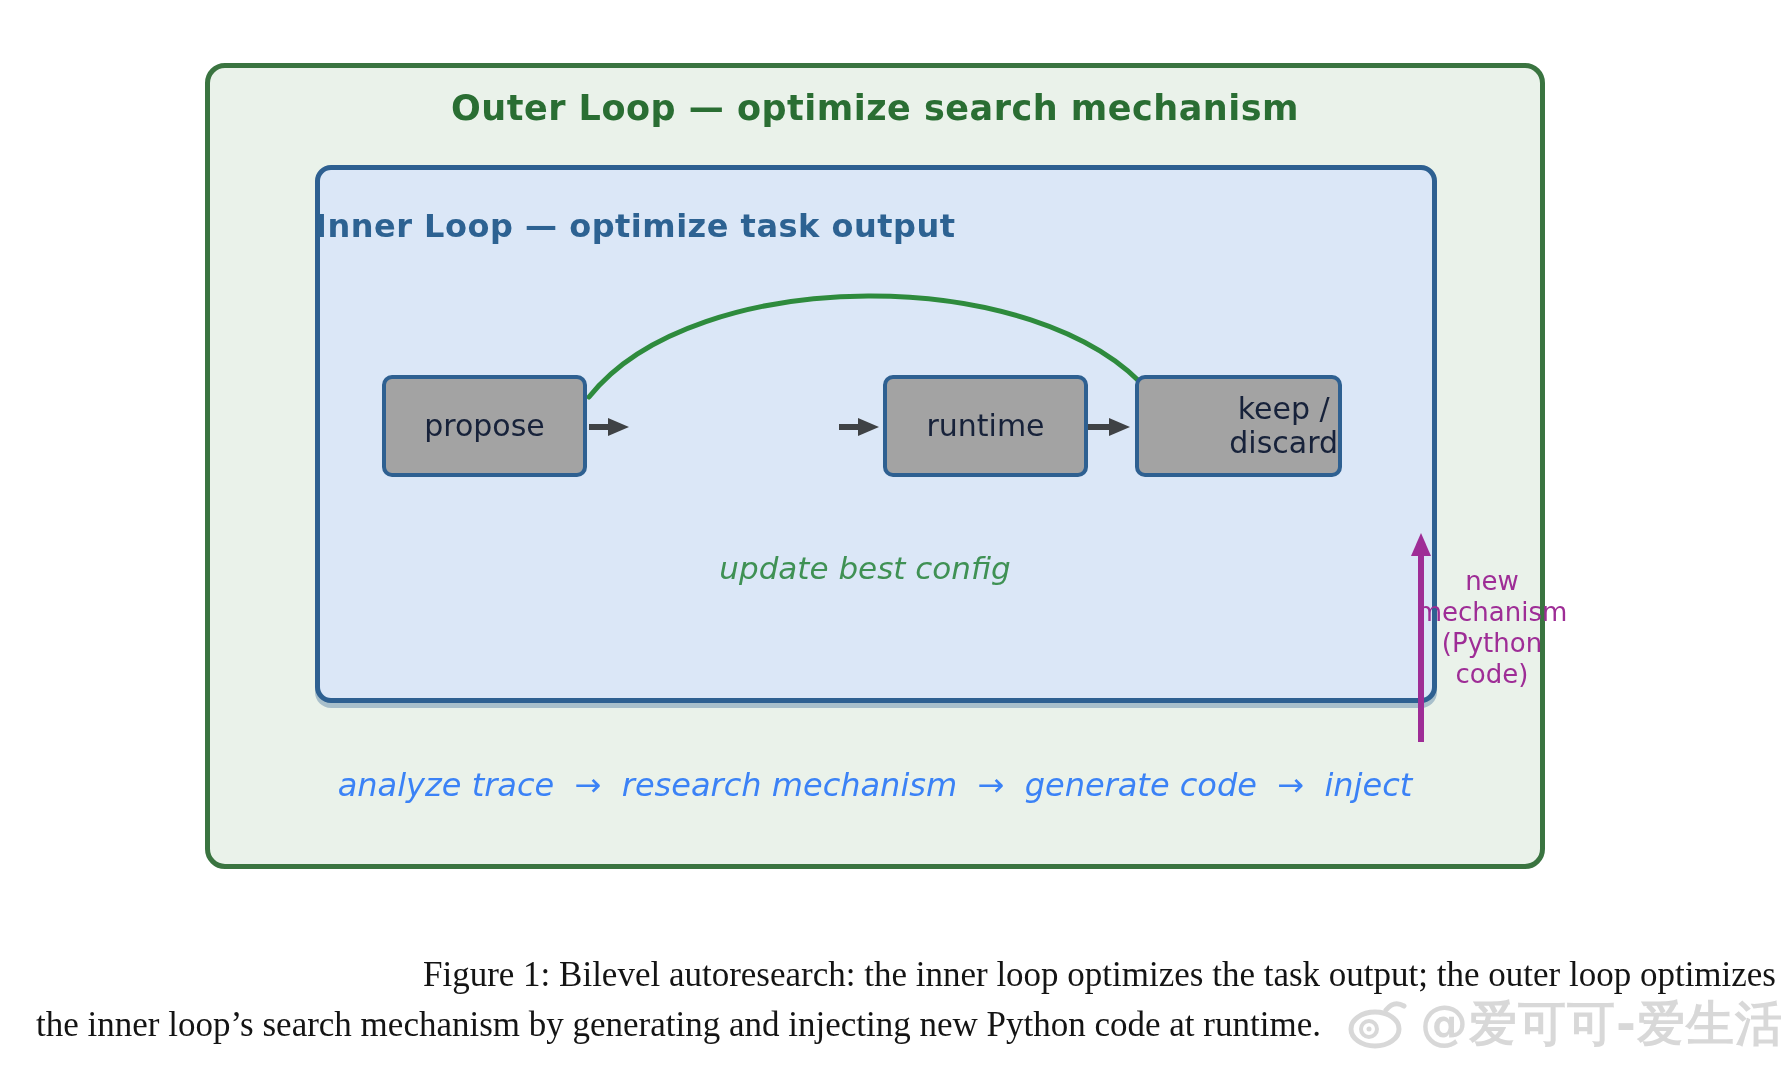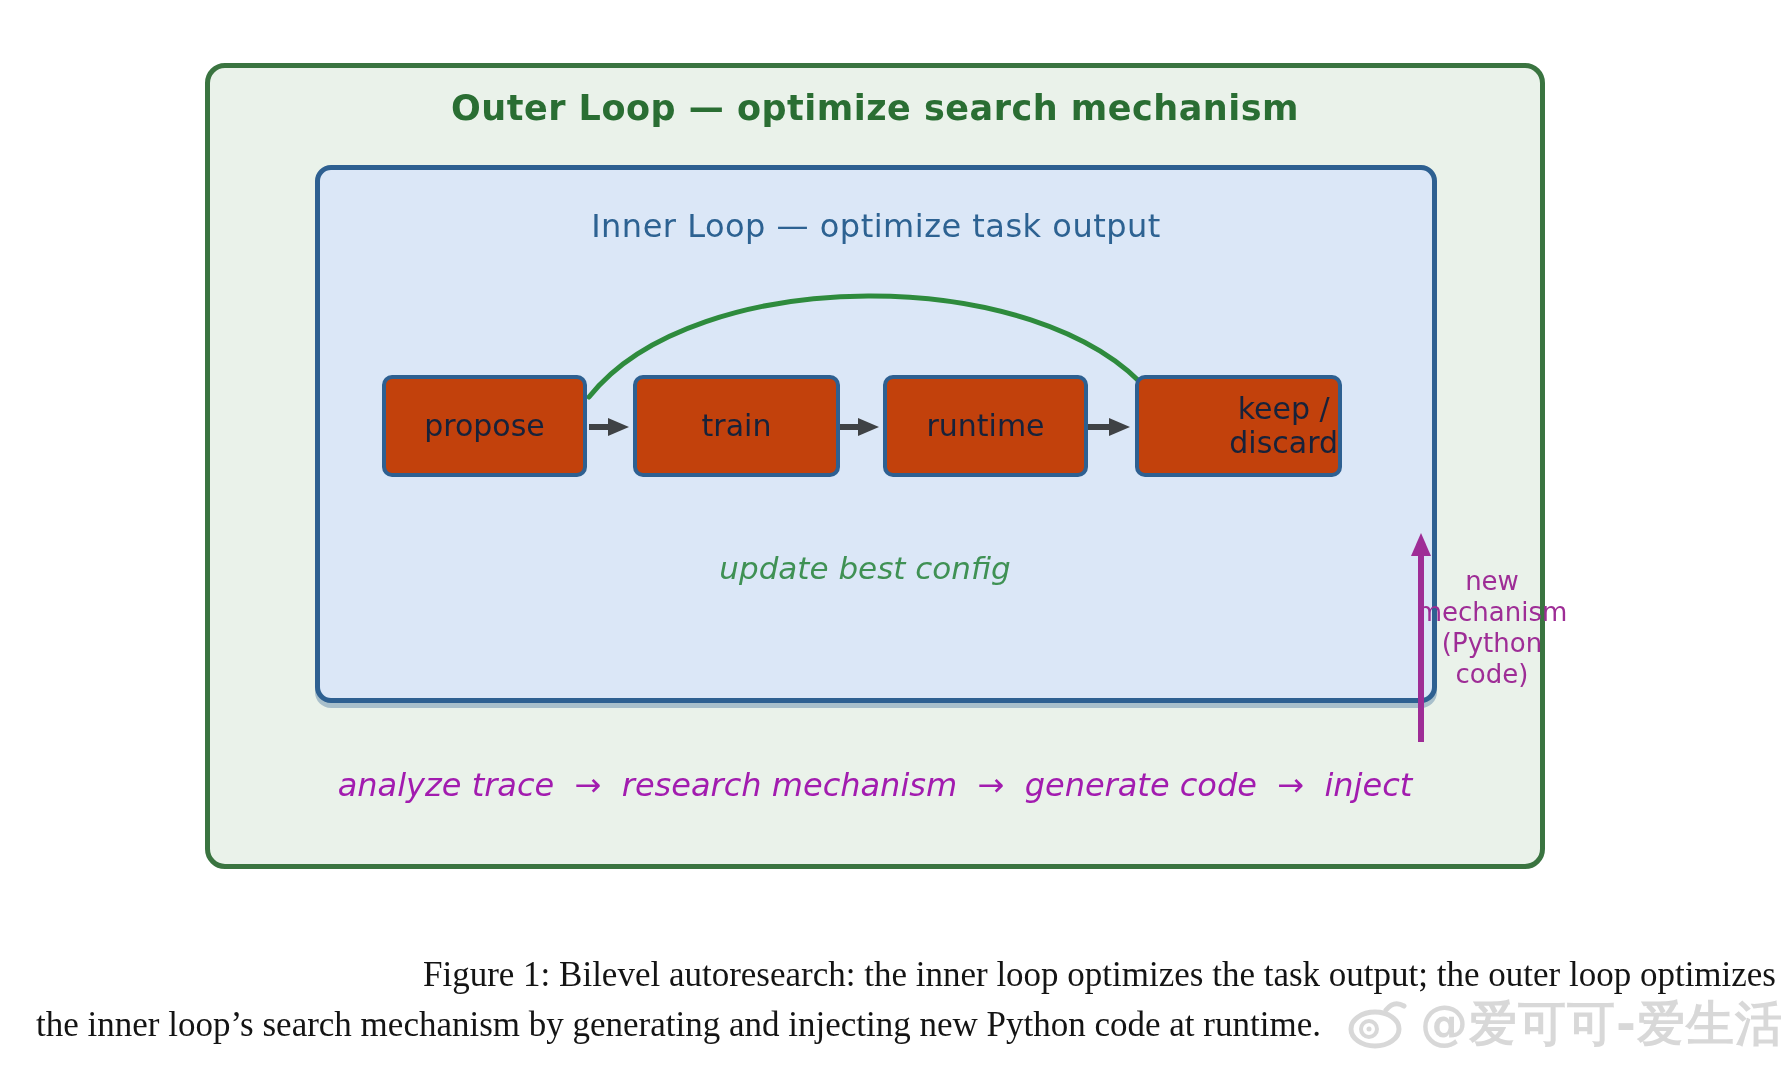--- a/index.html
+++ b/index.html
@@ -35,37 +35,36 @@
     left: 315px; top: 165px;
     width: 1112px; height: 528px;
     background: #dbe7f7;
     border: 5px solid #2e6091;
     border-radius: 16px;
     box-shadow: 0 5px 0 rgba(46,96,145,0.35);
   }
   .inner-title {
     left: 315px; top: 207px;
     width: 1122px;
-    text-align: center;
-    font-size: 32px; font-weight: normal;
+    font-size: 32px; font-weight: bold;
     color: #2d6292;
     letter-spacing: 0.5px;
   }
 
   
   .connectors {
     left: 0; top: 0;
     width: 1781px; height: 1080px;
     pointer-events: none;
   }
 
   
   .step {
     top: 375px; height: 94px;
-    background: #c2410c;
+    background: #a3a3a3;
     border: 4px solid #2e6091;
     border-radius: 10px;
     display: flex; align-items: center; justify-content: center;
     text-align: center;
   }
   .step-label {
     font-size: 30px;
     color: #17223a;
     line-height: 1.15;
     white-space: pre-line;
@@ -86,21 +85,21 @@
     text-align: center;
     font-size: 26px; font-weight: normal;
     line-height: 31px;
     color: #9e2d96;
     white-space: pre-line;
   }
   .outer-flow {
     left: 205px; top: 766px; width: 1340px;
     text-align: center;
     font-size: 32px; font-style: italic;
-    color: #a21caf;
+    color: #3b82f6;
     white-space: pre;
   }
 
   
   .caption-line {
     left: 36px; width: 1740px;
     font-family: "Liberation Serif", "DejaVu Serif", serif;
     font-size: 35px;
     color: #141414;
     white-space: nowrap;
@@ -147,23 +146,20 @@
     <line x1="589" y1="427" x2="608" y2="427" stroke-width="6" marker-end="url(#arrow-gray)" stroke="#3f4245"></line>
     <line x1="839" y1="427" x2="858" y2="427" stroke-width="6" marker-end="url(#arrow-gray)" stroke="#3f4245"></line>
     <line x1="1088" y1="427" x2="1109" y2="427" stroke-width="6" marker-end="url(#arrow-gray)" stroke="#3f4245"></line>
 
     <line x1="1421" y1="742" x2="1421" y2="556" stroke-width="6" marker-end="url(#arrow-purple)" stroke="#9e2d96"></line>
   </svg>
 
   <div class="abs step step-propose">
     <span class="step-label">propose</span>
   </div>
-  <div class="abs step step-train">
-    <span class="step-label">train</span>
-  </div>
   <div class="abs step step-evaluate">
     <span class="step-label">runtime</span>
   </div>
   <div class="abs step step-keep">
     <span class="step-label">keep /
 discard</span>
   </div>
 
   <div class="abs update-label">update best config</div>
 

